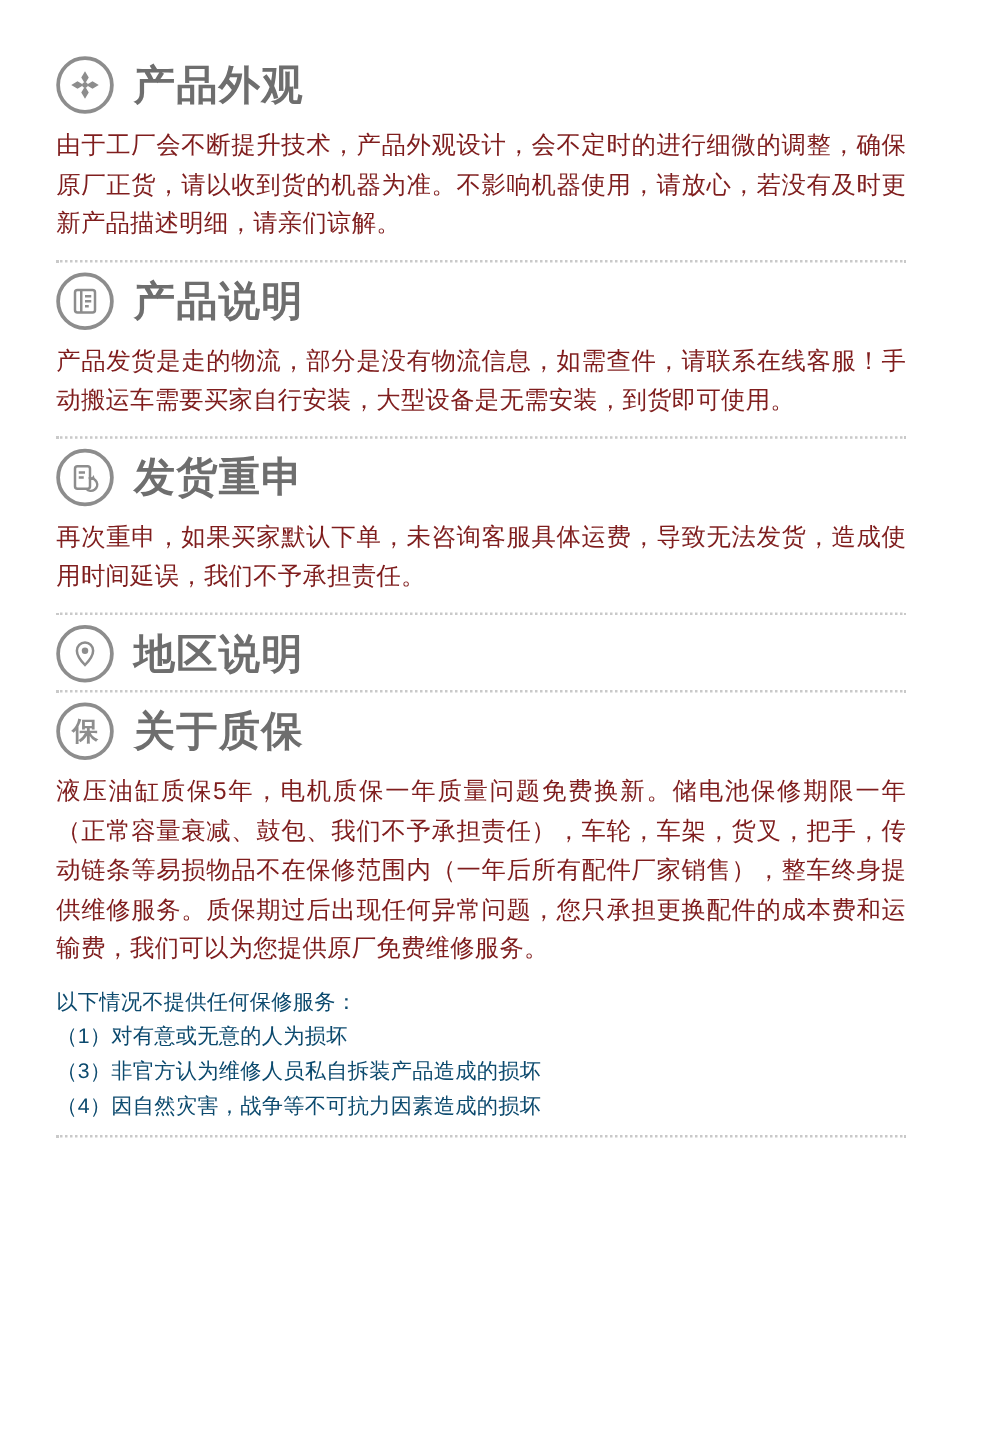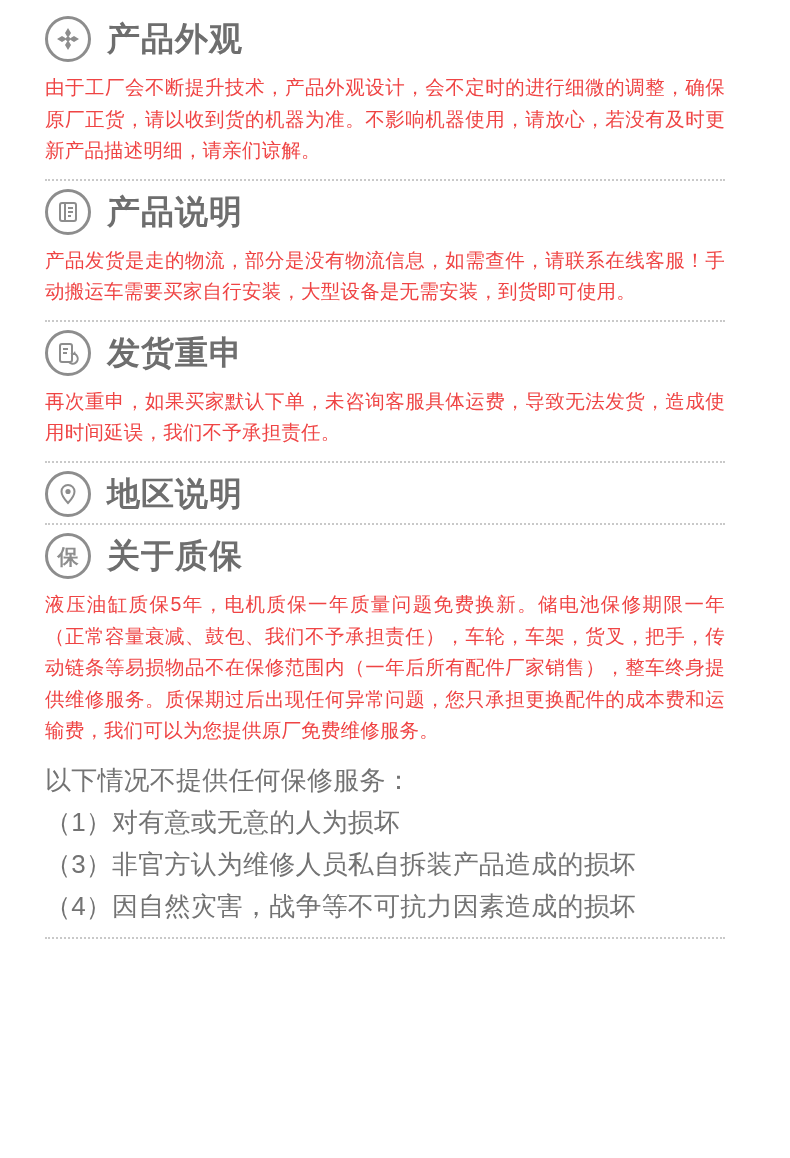--- a/index.html
+++ b/index.html
@@ -11,20 +11,21 @@
   body {
     width: 790px;
     height: 1158px;
     font-family: "Liberation Sans", sans-serif;
     color: #4a4a4a;
     overflow: hidden;
   }
   .page {
     width: 770px;
     padding: 8px 45px 0 45px;
+    margin-top: 29px;
   }
   .section {
     position: relative;
   }
   .section-head {
     display: flex;
     align-items: center;
     gap: 16px;
     padding: 8px 0 6px 0;
   }
@@ -49,32 +50,32 @@
   .section-title {
     font-size: 33px;
     font-weight: bold;
     color: #6e6e6e;
     letter-spacing: 1px;
     line-height: 1.1;
   }
   .body-text {
     font-size: 19.5px;
     line-height: 1.62;
-    color: #ef4444;
+    color: #7f1d1d;
     text-align: justify;
     letter-spacing: 0.2px;
     padding: 4px 0 12px 0;
   }
   .body-text.tight {
     padding-bottom: 10px;
   }
   .list-block {
-    font-size: 26px;
+    font-size: 17px;
     line-height: 1.62;
-    color: #737373;
+    color: #0c4a6e;
     letter-spacing: 0.2px;
     padding: 2px 0 10px 0;
   }
   .list-block div { white-space: nowrap; }
   .divider {
     border: 0;
     border-top: 2px dotted #c9c9c9;
     margin: 0 0 0 0;
     height: 0;
   }

